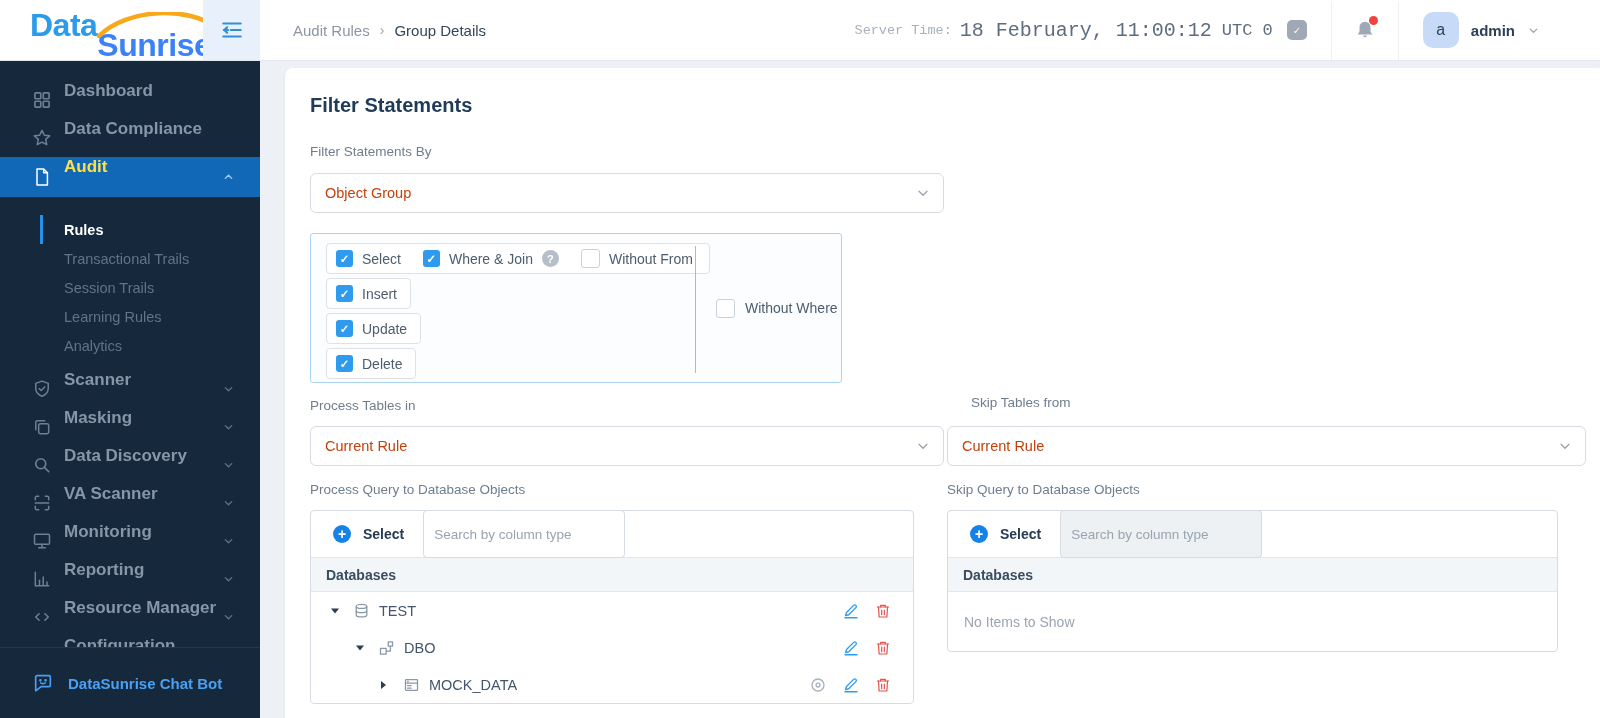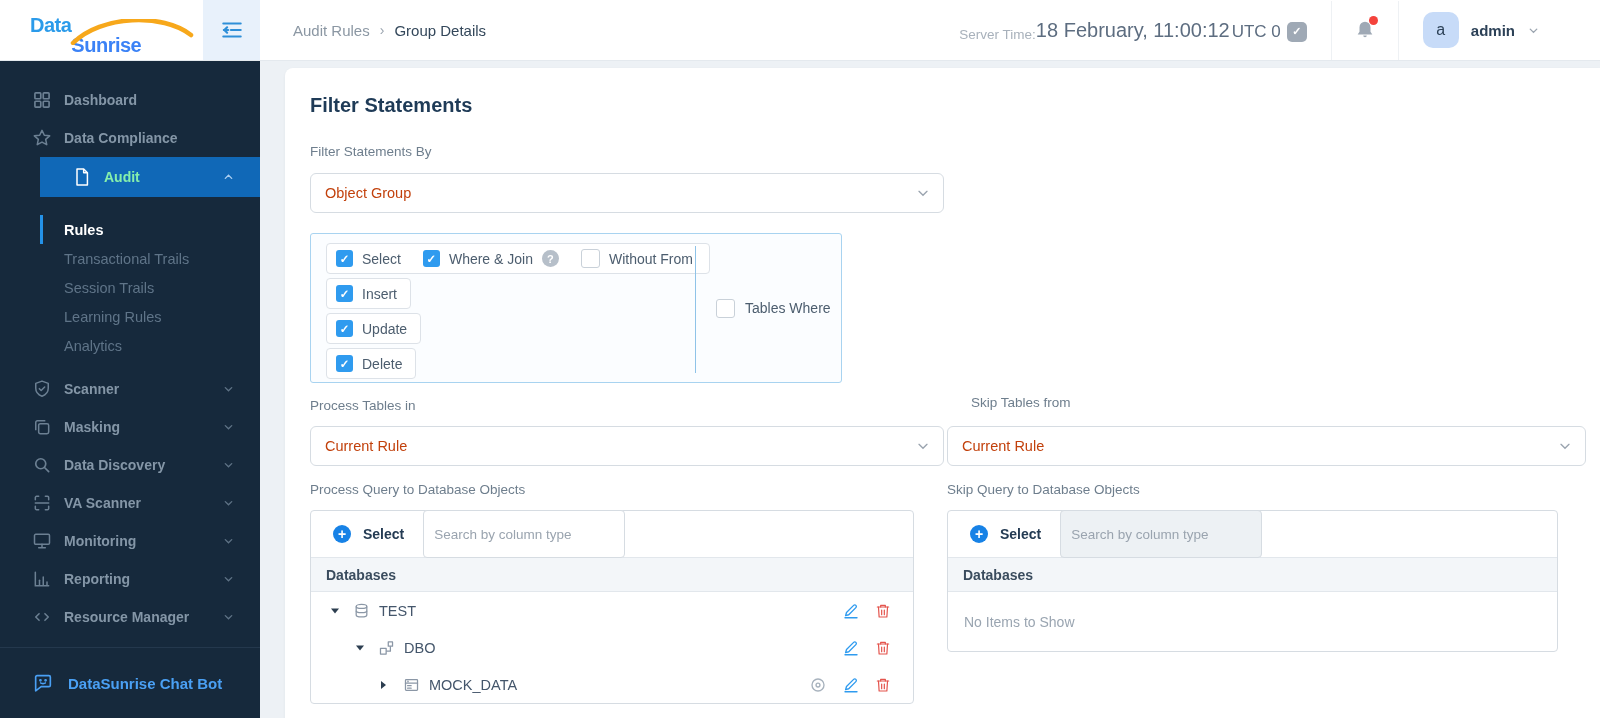--- a/index.html
+++ b/index.html
@@ -4,48 +4,48 @@
 <style>
   html,body{margin:0;padding:0;overflow:hidden;}
   body{
     width:1600px;height:718px;position:relative;
     background:#edf1f5;
     font-family:"Liberation Sans",sans-serif;
     -webkit-font-smoothing:antialiased;
   }
   
   .header{position:absolute;top:0;left:0;width:1600px;height:60px;background:#fff;border-bottom:1px solid #e4e9ee;z-index:5;}
-  .logo{position:absolute;left:30px;top:0;height:51px;display:flex;align-items:center;font-size:20px;font-weight:bold;letter-spacing:-.5px;}
+  .logo{position:absolute;left:30px;top:0;height:51px;display:flex;align-items:center;font-size:32px;font-weight:bold;letter-spacing:-.5px;}
   .logo .p1{color:#2b9bea;}
   .logo .p2{color:#3b82f6;position:relative;margin-top:40px;}
   .logo .arc{position:absolute;left:-4px;top:-15px;pointer-events:none;}
   .side-toggle{position:absolute;left:203px;top:0;width:57px;height:60px;background:#e8f1fb;display:flex;align-items:center;justify-content:center;cursor:pointer;}
   .breadcrumb{position:absolute;left:293px;top:0;height:60px;display:flex;align-items:center;gap:10px;font-size:15px;}
   .breadcrumb .bc1{color:#8b97a3;}
   .breadcrumb .sep{color:#9aa4af;font-size:14px;}
   .breadcrumb .bc2{color:#33475a;}
   .header-right{position:absolute;right:0;top:0;height:60px;display:flex;align-items:center;}
-  .server-time{display:flex;align-items:flex-end;padding-right:24px;}
+  .server-time{display:flex;align-items:center;gap:8px;padding-right:24px;font-family:Liberation Mono, monospace;}
   .st-label{font-size:13.5px;color:#a8b1bb;}
   .st-value{font-size:20px;color:#5d6d80;}
   .st-tz{font-size:17px;color:#5d6d80;margin-left:2px;}
   .clip-icon{width:20px;height:20px;border-radius:5px;background:#9fa9b5;color:#fff;display:flex;align-items:center;justify-content:center;font-size:11px;font-weight:bold;margin-left:6px;}
   .hdr-div{width:1px;height:59px;background:#eef1f4;}
   .bell-zone{width:66px;height:60px;display:flex;align-items:center;justify-content:center;position:relative;cursor:pointer;}
   .bell-dot{position:absolute;top:16px;right:20px;width:9px;height:9px;border-radius:50%;background:#f4433c;}
   .user-zone{display:flex;align-items:center;gap:12px;padding:0 60px 0 24px;cursor:pointer;}
   .avatar{width:36px;height:36px;border-radius:10px;background:#c7dbf8;color:#2c4157;font-size:16px;display:flex;align-items:center;justify-content:center;}
   .user-name{font-size:15px;font-weight:600;color:#2c4157;}
   
   .sidebar{position:absolute;top:60px;left:0;width:260px;bottom:0;background:#16293c;z-index:4;}
   .nav{position:absolute;top:0;left:0;right:0;bottom:70px;padding-top:21px;overflow:hidden;}
-  .nav-item{position:relative;height:38px;display:flex;align-items:center;padding-left:64px;color:#8496a7;font-size:14px;font-weight:600;cursor:pointer;}
+  .nav-item{position:relative;height:38px;display:flex;align-items:flex-start;padding-left:64px;color:#8496a7;font-size:17px;font-weight:600;cursor:pointer;}
   .nav-item .nico{position:absolute;left:32px;top:50%;transform:translateY(-50%);width:20px;height:20px;color:#6c8093;}
   .nav-item .chev{position:absolute;right:26px;top:50%;transform:translateY(-50%);width:11px;height:11px;color:#5e7285;}
-  .nav-item.active{background:#1068b7;color:#86efac;height:40px;margin-left:40px;}
+  .nav-item.active{background:#1068b7;color:#fde047;height:40px;}
   .nav-item.active .nico{color:#fff;}
   .nav-item.active .chev{color:#a9cdf0;}
   .subnav{margin:18px 0 10px 0;}
   .subnav-item{position:relative;height:29px;display:flex;align-items:center;padding-left:64px;font-size:14.5px;color:#5f7488;cursor:pointer;}
   .subnav-item.current{color:#ffffff;font-weight:600;}
   .subnav-item.current:before{content:"";position:absolute;left:40px;top:0;bottom:0;width:3px;background:#2492e8;}
   .chatbot{position:absolute;left:0;right:0;bottom:0;height:70px;border-top:1px solid #24384d;display:flex;align-items:center;gap:14px;padding-left:32px;cursor:pointer;}
   .chatbot .cico{width:22px;height:22px;color:#4aa0f4;}
   .chatbot .clabel{color:#4aa0f4;font-size:15px;font-weight:600;}
   
@@ -372,21 +372,21 @@
           <span>Update</span>
         </div>
         <div class="cb-box" style="left: 15px; top: 114px;">
           <span class="cb checked">✓</span>
           <span>Delete</span>
         </div>
       </div>
     <div class="cb-divider"></div>
     <div class="cb-without-where">
       <span class="cb unchecked"></span>
-      <span>Tables Where</span>
+      <span>Without Where</span>
     </div>
   </div>
 
   <div class="field-label" style="left:25px;top:330px;">Process Tables in</div>
   <div class="selectbox" style="left:25px;top:358px;width:604px;">
     <span>Current Rule</span>
     <span class="sb-chev">
         <svg width="16" height="16" viewBox="0 0 24 24" fill="none" stroke="currentColor" stroke-width="2" stroke-linecap="round">
           <path d="M6 9.5l6 6 6-6"></path>
         </svg>

